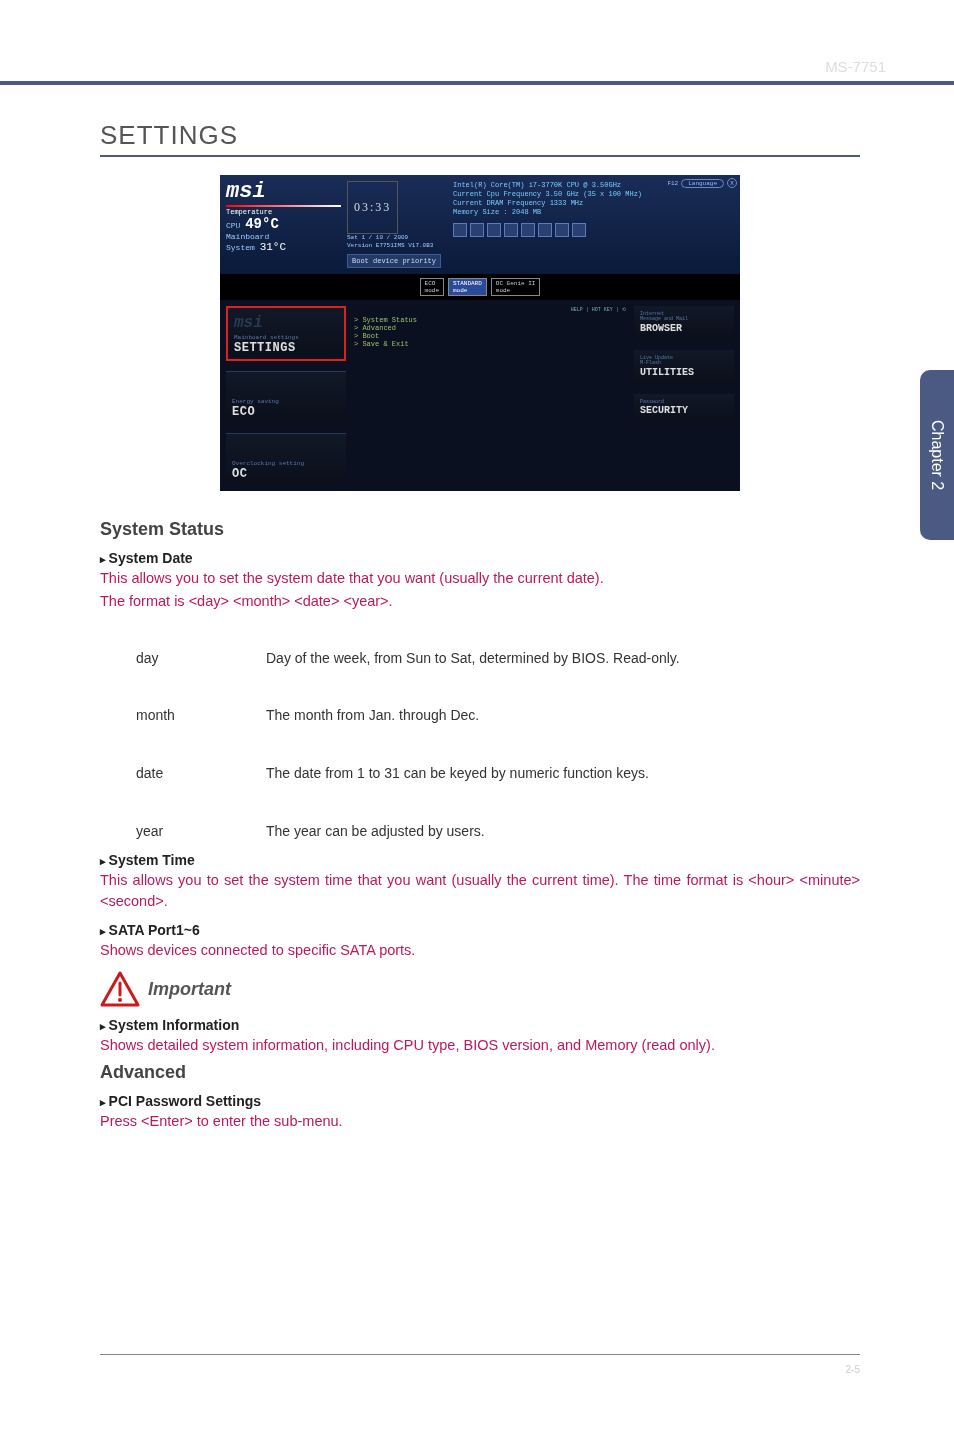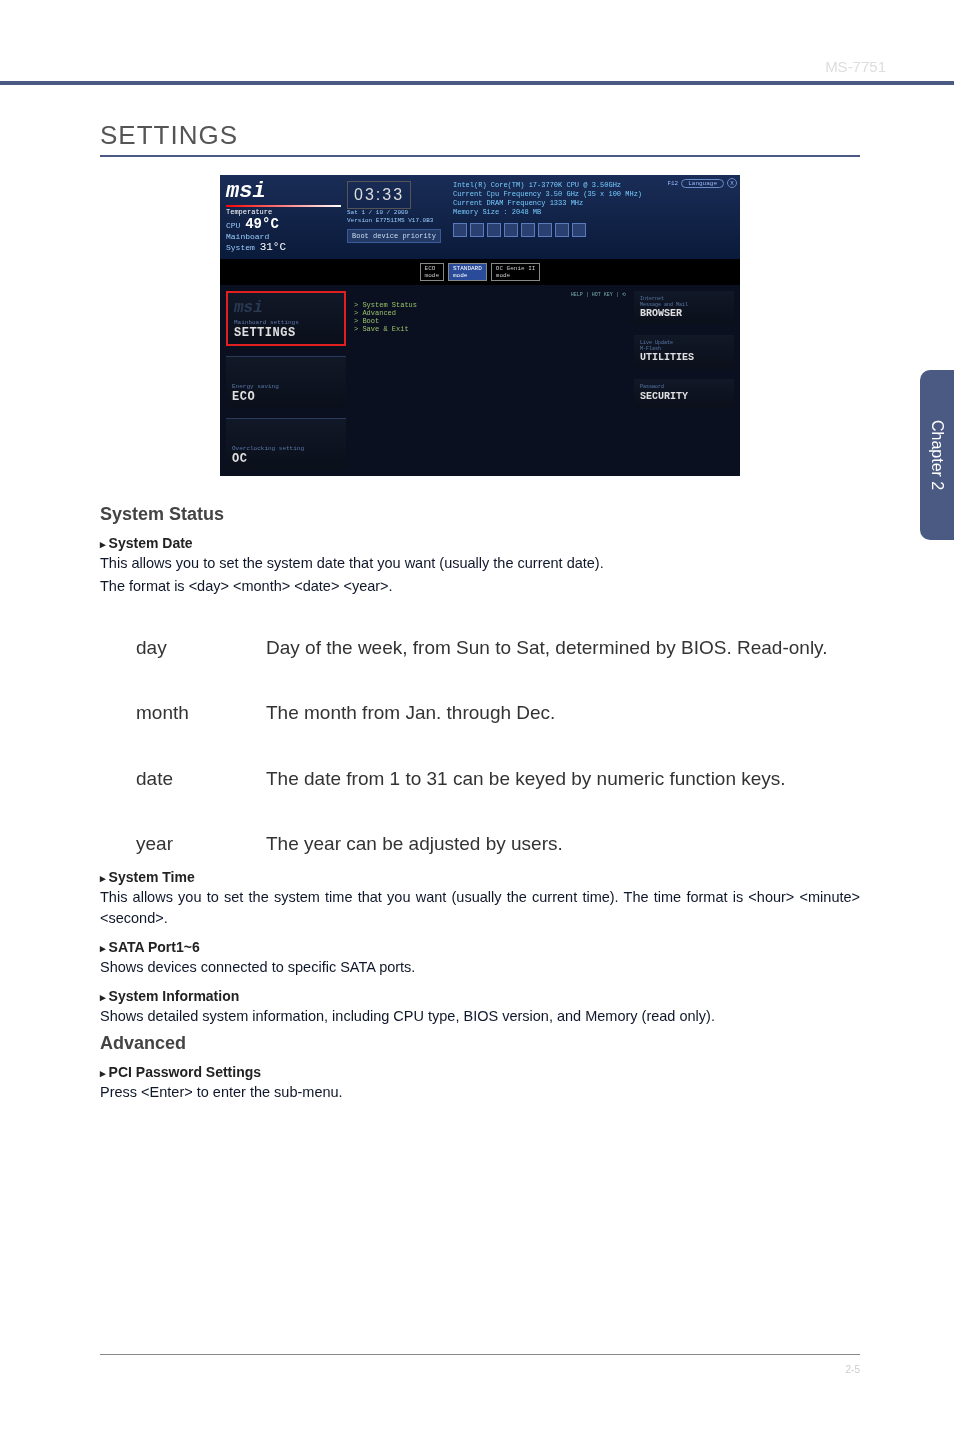--- a/index.html
+++ b/index.html
@@ -53,21 +53,21 @@
   .msi-logo {
     font-style: italic;
     font-weight: 900;
     font-size: 22px;
     color: #fff;
     line-height: 1;
   }
   .tempbar { height: 2px; background: linear-gradient(90deg,#ff0000,#fff); margin: 2px 0 1px; }
   .temp-label { font-size: 7px; text-align: left; color: #fff; }
   .cpu-line { font-size: 8px; color: #9cf; }
-  .seg { font-family: Liberation Sans, sans-serif; font-size: 16px; letter-spacing: 2px; color: #ddd; border: 1px solid #555; padding: 4px 6px; display: inline-block; }
+  .seg { font-family: Liberation Serif, serif; font-size: 12px; letter-spacing: 2px; color: #ddd; border: 1px solid #555; padding: 18px 6px; display: inline-block; }
   .datetime-block { }
   .below-seg { font-size: 6px; color: #9cf; line-height: 1.3; }
   .boot-btn { background: #233a66; border: 1px solid #3a5a99; font-size: 7px; padding: 2px 4px; color: #cde; display: inline-block; margin-top: 4px; }
   .info-block { font-size: 7px; color: #7cf; flex: 1; padding-left: 6px; line-height: 1.3; }
   .info-block .devices { margin-top: 6px; display: flex; gap: 3px; }
   .dev { width: 14px; height: 14px; background: #2a4070; border: 1px solid #5a7ac0; }
   .top-right { position: absolute; top: 3px; right: 3px; font-size: 6px; color: #9bf; display: flex; gap: 3px; align-items: center; }
   .lang { border: 1px solid #6a8ac8; border-radius: 7px; padding: 0 6px; }
   .close-x { border: 1px solid #6a8ac8; border-radius: 50%; width: 10px; height: 10px; text-align: center; line-height: 9px; }
 
@@ -97,23 +97,23 @@
   .menu-list { font-size: 7px; color: #9ac06a; margin-top: 10px; }
   .menu-list div::before { content: "> "; }
   .right-col { width: 100px; display:flex; flex-direction:column; gap:10px; }
   .right-box { background: linear-gradient(#111827,#0a0f1a); padding: 6px; }
   .right-box .sub { font-size:5px; color:#5a77aa; line-height:1.1; }
   .right-box .main-label { font-size:10px; font-weight:700; color:#e0e0e0; }
 
   h3.sub-title { font-size: 18px; color: #444; margin-top: 16px; margin-bottom: 6px; font-weight: 600; }
   .item-head { font-size: 14px; font-weight: 700; color: #222; margin-top: 10px; }
   .item-head::before { content: "▸ "; font-size: 11px; }
-  p.body-text { font-size: 14.5px; line-height: 1.45; color: #0f172a; margin-top: 2px; }
+  p.body-text { font-size: 14.5px; line-height: 1.45; color: #be185d; margin-top: 2px; }
   .def-table { margin: 4px 0 0 36px; }
-  .def-table .row { display:flex; font-size: 19px; line-height: 1.55; margin-top: 36px; }
+  .def-table .row { display:flex; font-size: 14px; line-height: 1.55; margin-top: 36px; }
   .def-table .term { width: 130px; color:#333; }
   .def-table .def { flex:1; color:#333; }
 
   .important-block { display:flex; align-items:center; gap:8px; margin-top: 10px; }
   .warn-tri {
     width: 40px; height: 36px; position: relative;
   }
   .warn-tri svg { width: 40px; height: 36px; }
   .important-label {
     font-style: italic;
@@ -294,20 +294,30 @@
       <div class="def">The year can be adjusted by users.</div>
     </div>
   </div>
 
   <div class="item-head">System Time</div>
   <p class="body-text justify">This allows you to set the system time that you want (usually the current time). The time format is &lt;hour&gt; &lt;minute&gt; &lt;second&gt;.</p>
 
   <div class="item-head">SATA Port1~6</div>
   <p class="body-text">Shows devices connected to specific SATA ports.</p>
 
+  <div class="important-block">
+    <span class="warn-tri">
+      <svg viewBox="0 0 40 36">
+        <polygon points="20,2 38,34 2,34" fill="none" stroke="#cc1a1a" stroke-width="3" stroke-linejoin="round"></polygon>
+        <line x1="20" y1="12" x2="20" y2="24" stroke="#cc1a1a" stroke-width="3" stroke-linecap="round"></line>
+        <circle cx="20" cy="29" r="2" fill="#cc1a1a"></circle>
+      </svg>
+    </span>
+    <span class="important-label">Important</span>
+  </div>
 
   <div class="item-head">System Information</div>
   <p class="body-text justify">Shows detailed system information, including CPU type, BIOS version, and Memory (read only).</p>
 
   <h3 class="sub-title" style="margin-top:6px">Advanced</h3>
 
   <div class="item-head">PCI Password Settings</div>
   <p class="body-text">Press &lt;Enter&gt; to enter the sub-menu.</p>
 
 </div>

